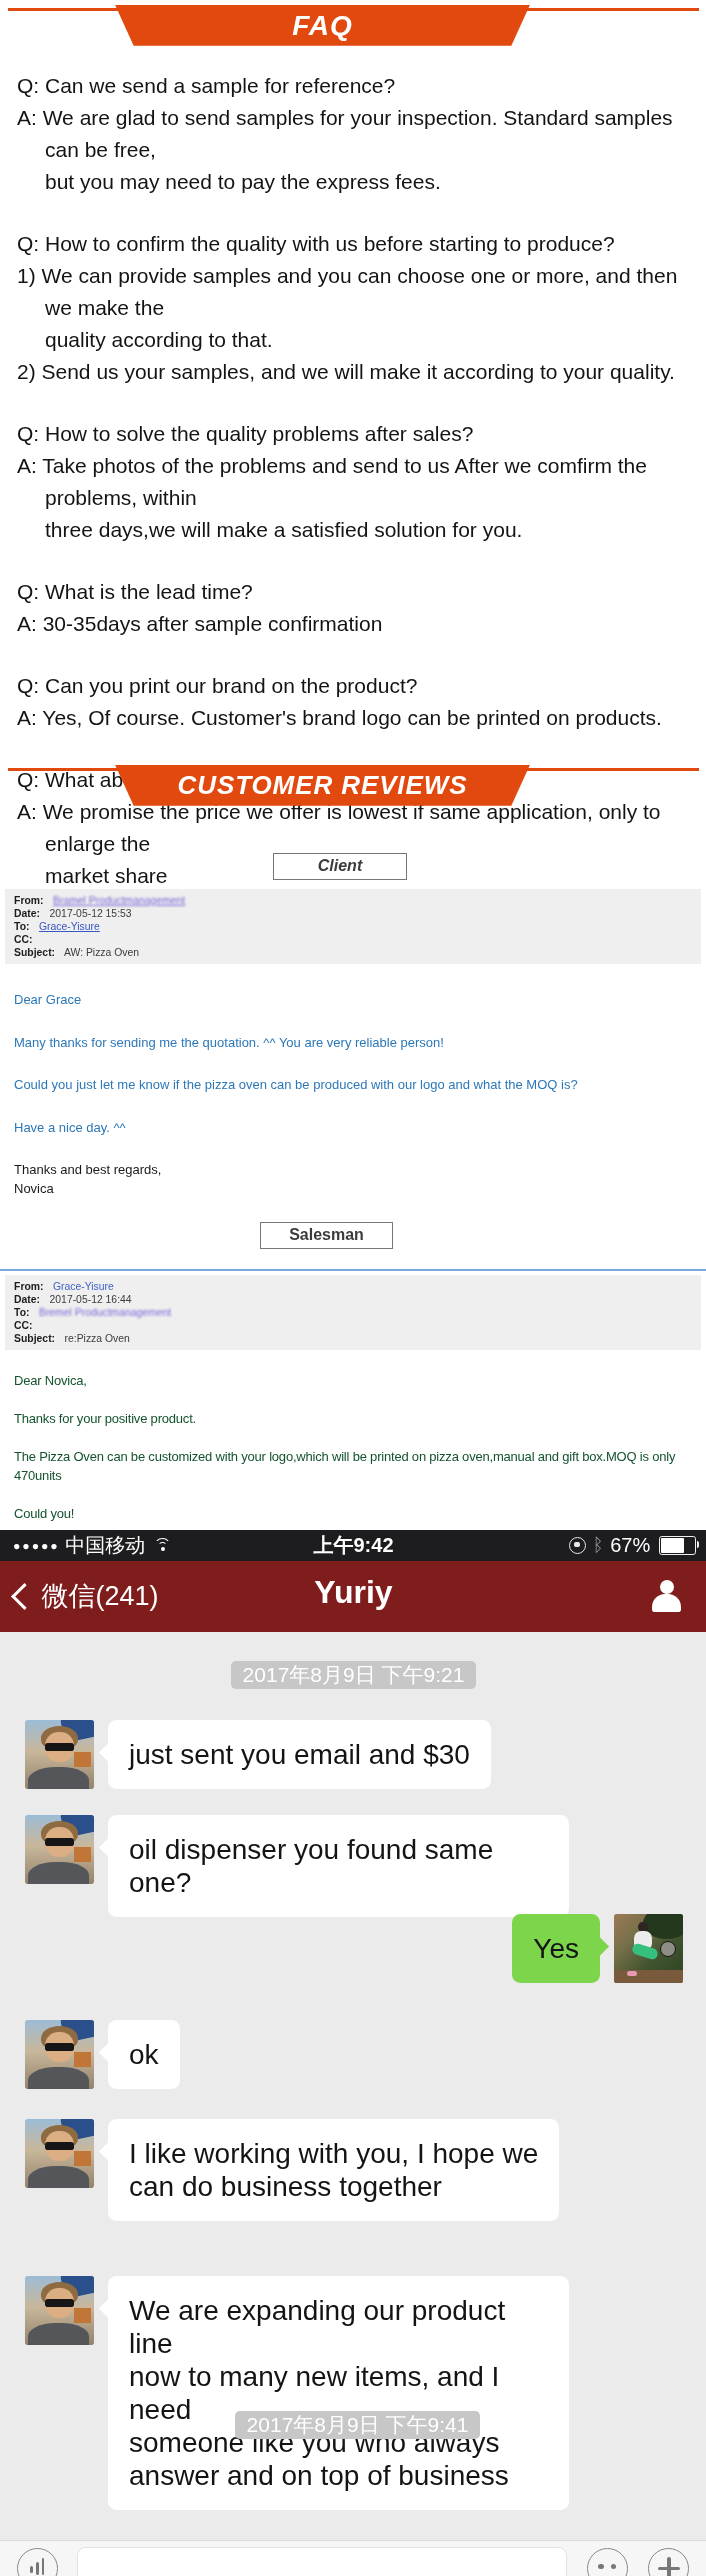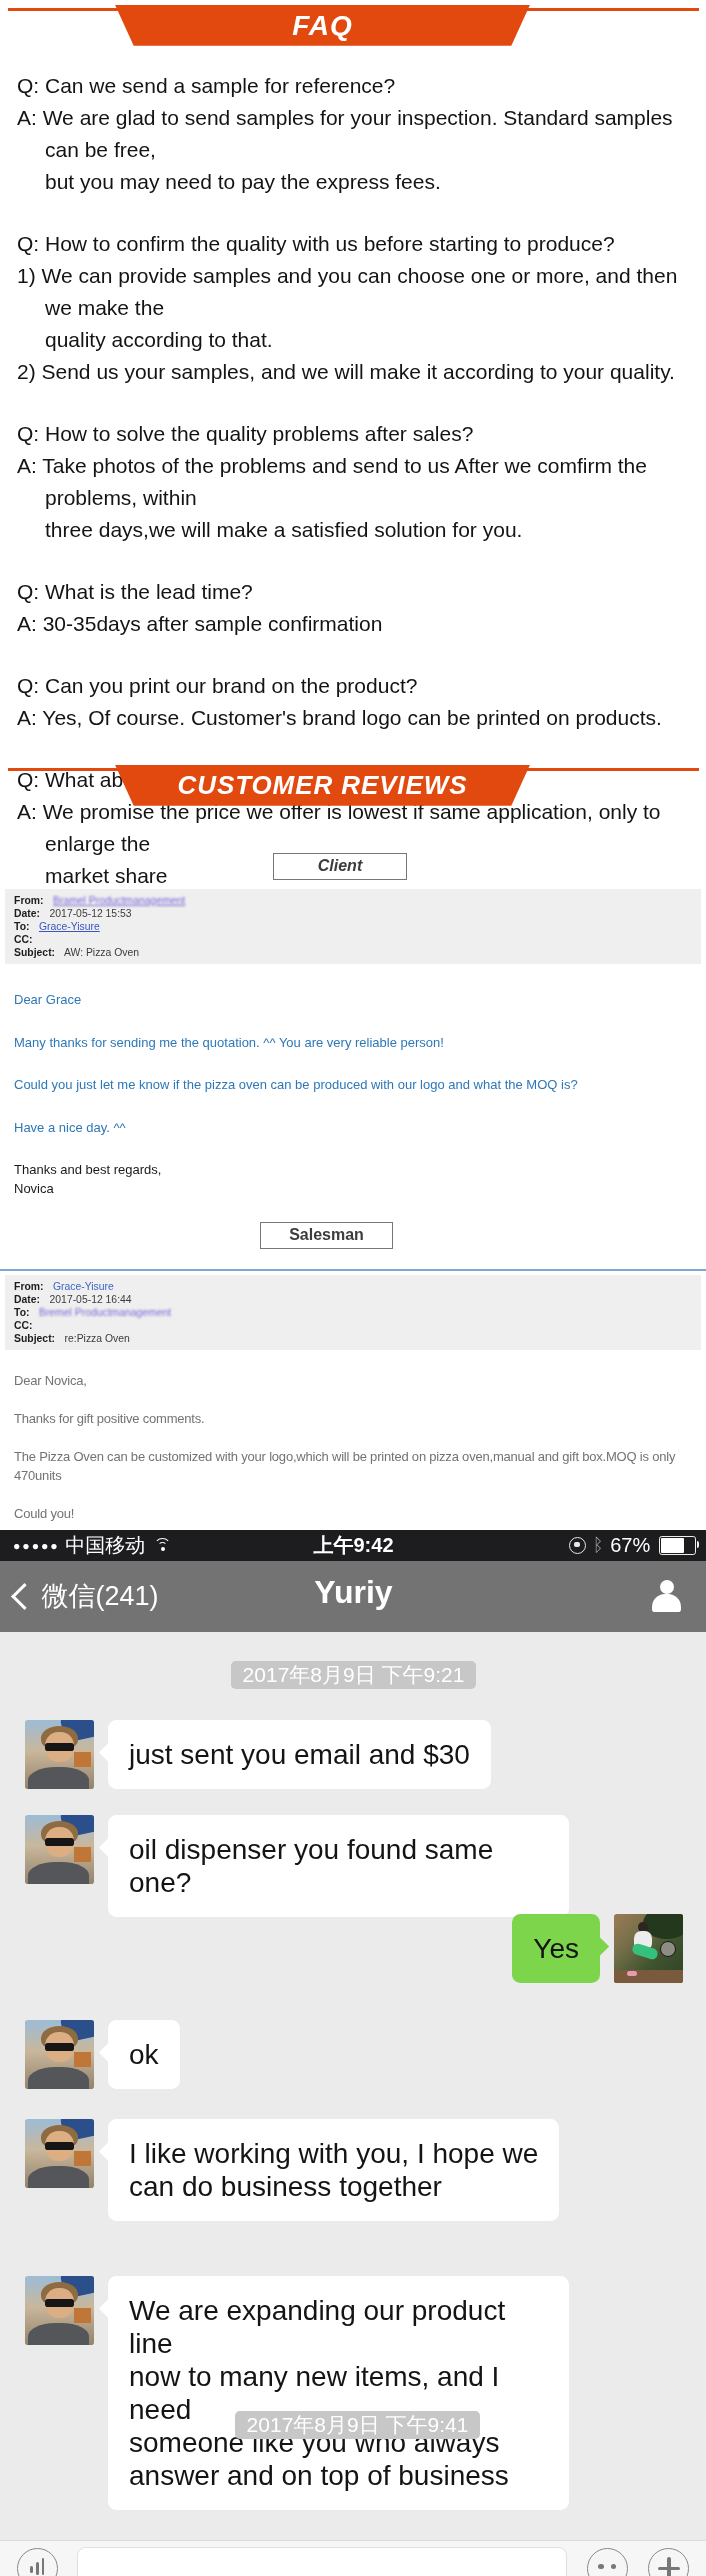--- a/index.html
+++ b/index.html
@@ -38,21 +38,21 @@
   .elabel{font-weight:700;color:#1c1c1c;display:inline-block;margin-right:6.6px;}
   .eval{color:#3c3c3c;}
   .elink{color:#3a55c4;text-decoration:underline;}
   .elink.plain{text-decoration:none;color:#3f63c8;}
   .elink.blurred{color:#7b68d8;filter:blur(1.2px);}
   .ebody{position:absolute;left:14px;width:683px;}
   .ebody.e1{top:990px;color:#2d78b8;font-size:13px;}
   .ebody.e1 p{margin:0 0 23.6px 0;line-height:19px;}
   .ebody.e1 .sig{color:#1a1a1a;margin:0;line-height:19px;}
   .ebody.e1 .sig.first{margin-top:19px;}
-  .ebody.e2{top:1371px;color:#737373;font-size:13px;}
+  .ebody.e2{top:1371px;color:#14532d;font-size:13px;}
   .ebody.e2 p{margin:0 0 19px 0;line-height:19px;letter-spacing:-0.2px;}
 
   
   .phone{position:absolute;top:1530px;left:0;width:707px;height:1046px;background:#ebebeb;}
   .statusbar{position:absolute;top:0;left:0;width:707px;height:31px;background:#1d1d1f;color:#fff;
       display:flex;align-items:center;font-size:20px;}
   .sb-dots{font-size:12.3px;letter-spacing:1.9px;margin-left:13px;}
   .sb-carrier{margin-left:5.7px;}
   .wifi{position:relative;width:21px;height:16px;margin-left:7.5px;}
   .wifi i{position:absolute;display:block;border:1.9px solid #fff;border-radius:50%;
@@ -62,21 +62,21 @@
   .wifi i.w3{width:3.8px;height:3.8px;background:#fff;border:none;border-radius:50%;left:8.5px;top:9.4px;}
   .sb-time{position:absolute;left:0;right:0;text-align:center;font-weight:700;}
   .sb-right{margin-left:auto;display:flex;align-items:center;margin-right:11.3px;gap:6.6px;z-index:2;}
   .locki{width:15px;height:15px;border:1.9px solid #e8e8e8;border-radius:50%;position:relative;}
   .locki i{position:absolute;left:3.8px;top:3.8px;width:5.7px;height:5.7px;background:#e8e8e8;border-radius:1.9px;}
   .bt{color:#9a9aa0;font-size:18px;}
   .battery{position:relative;width:35px;height:17px;border:1.9px solid #f0f0f0;border-radius:2.8px;margin-left:1.9px;}
   .battery .fill{position:absolute;left:0.9px;top:0.9px;bottom:0.9px;background:#fff;border-radius:0.9px;}
   .battery .nub{position:absolute;right:-4.7px;top:3.8px;width:2.8px;height:7.5px;background:#f0f0f0;border-radius:0 1.9px 1.9px 0;}
 
-  .navbar{position:absolute;top:31px;left:0;width:707px;height:71px;background:#737373;color:#fff;}
+  .navbar{position:absolute;top:31px;left:0;width:707px;height:71px;background:#7f1d1d;color:#fff;}
   .back{position:absolute;left:15px;top:17px;display:flex;align-items:center;cursor:pointer;}
   .chev{width:16px;height:16px;border-left:3.8px solid #fff;border-bottom:3.8px solid #fff;
       transform:rotate(45deg);margin-right:7.5px;}
   .back-label{font-size:27px;}
   .nav-title{position:absolute;left:0;right:0;top:13px;text-align:center;font-size:32px;font-weight:700;}
   .contact-ic{position:absolute;right:22.6px;top:19px;width:34px;height:32px;}
   .contact-ic .hd{position:absolute;left:9.4px;top:0;width:14px;height:14px;background:#fff;border-radius:50%;}
   .contact-ic .bd{position:absolute;left:1.9px;top:14px;width:29px;height:18px;background:#fff;border-radius:13px 13px 2.8px 2.8px;}
 
   
@@ -236,21 +236,21 @@
       <span class="elabel">CC:</span>
     </div>
     <div class="efield">
       <span class="elabel">Subject:</span>
       <span class="eval">re:Pizza Oven</span>
     </div>
   </div>
 
   <div class="ebody e2">
     <p>Dear Novica,</p>
-    <p>Thanks for gift positive comments.</p>
+    <p>Thanks for your positive product.</p>
     <p>The Pizza Oven can be customized with your logo,which will be printed on pizza oven,manual and gift box.MOQ is only 470units</p>
     <p>Could you!</p>
   </div>
 
   <div class="phone">
 
     <div class="statusbar">
       <span class="sb-dots">●●●●●</span>
       <span class="sb-carrier">中国移动</span>
       <span class="wifi">

